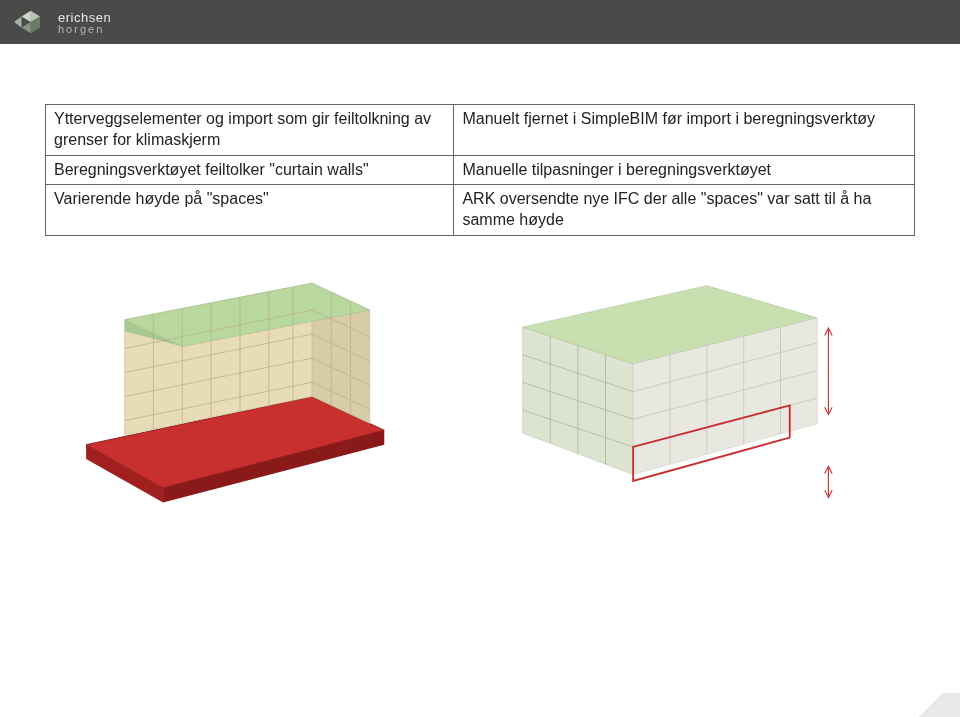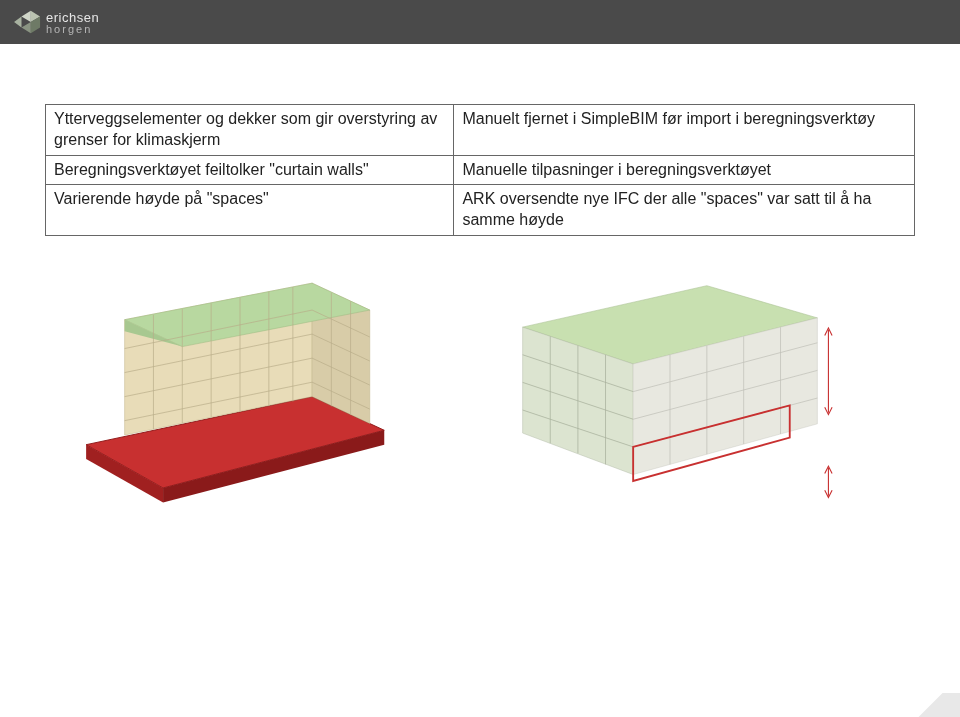--- a/index.html
+++ b/index.html
@@ -18,21 +18,21 @@
   height: 44px;
   background: #4a4a4a;
   display: flex;
   align-items: center;
   padding-left: 14px;
 }
 
 .logo {
   display: flex;
   align-items: center;
-  gap: 4px;
+  gap: 16px;
 }
 
 .logo-mark {
   width: 28px;
   height: 26px;
 }
 
 .logo-text {
   color: #e6e6e6;
   font-size: 13px;
@@ -139,21 +139,21 @@
       <span class="sub">horgen</span>
     </div>
   </div>
 </div>
 
 <div class="content">
 
   <table class="problem-table">
     <tbody>
     <tr>
-      <td class="left">Ytterveggselementer og dekker som gir overstyring av grenser for klimaskjerm</td>
+      <td class="left">Ytterveggselementer og import som gir feiltolkning av grenser for klimaskjerm</td>
       <td class="right">Manuelt fjernet i SimpleBIM før import i beregningsverktøy</td>
     </tr>
     <tr>
       <td class="left">Beregningsverktøyet feiltolker "curtain walls"</td>
       <td class="right">Manuelle tilpasninger i beregningsverktøyet</td>
     </tr>
     <tr>
       <td class="left">Varierende høyde på "spaces"</td>
       <td class="right">ARK oversendte nye IFC der alle "spaces" var satt til å ha samme høyde</td>
     </tr>

